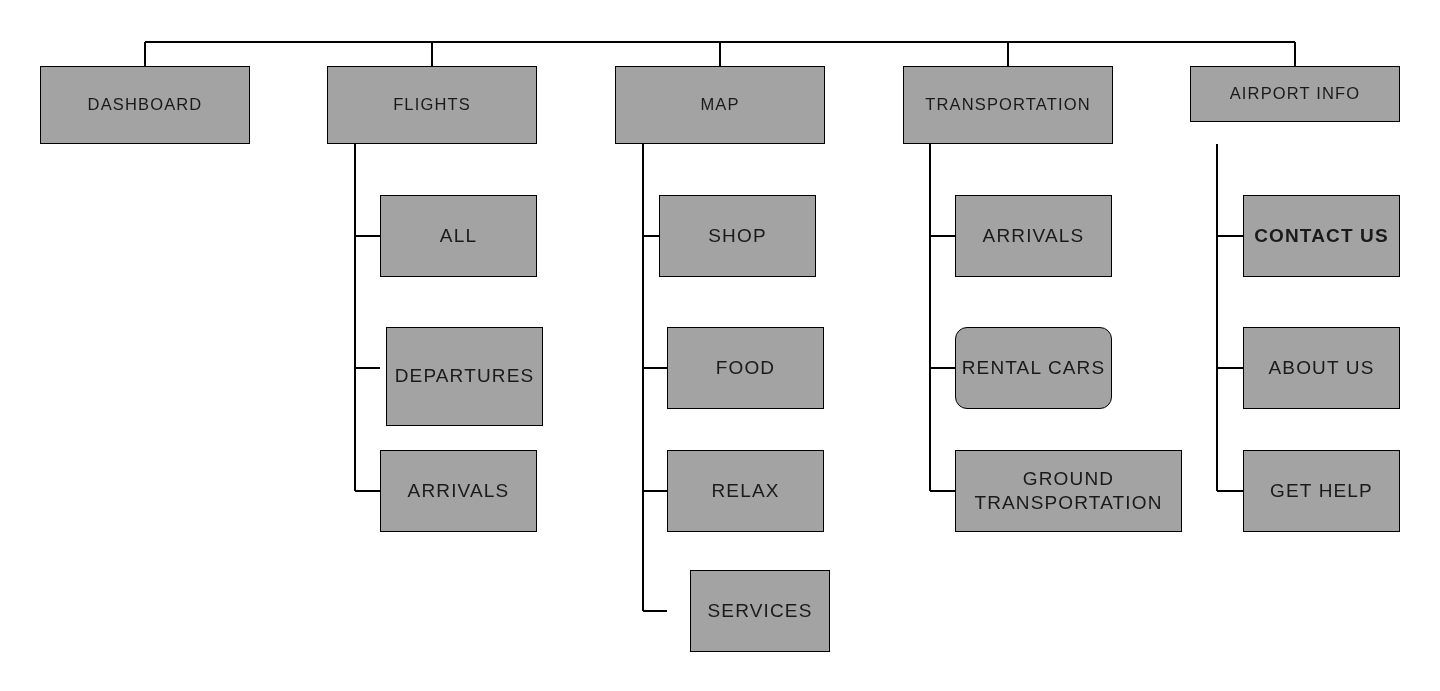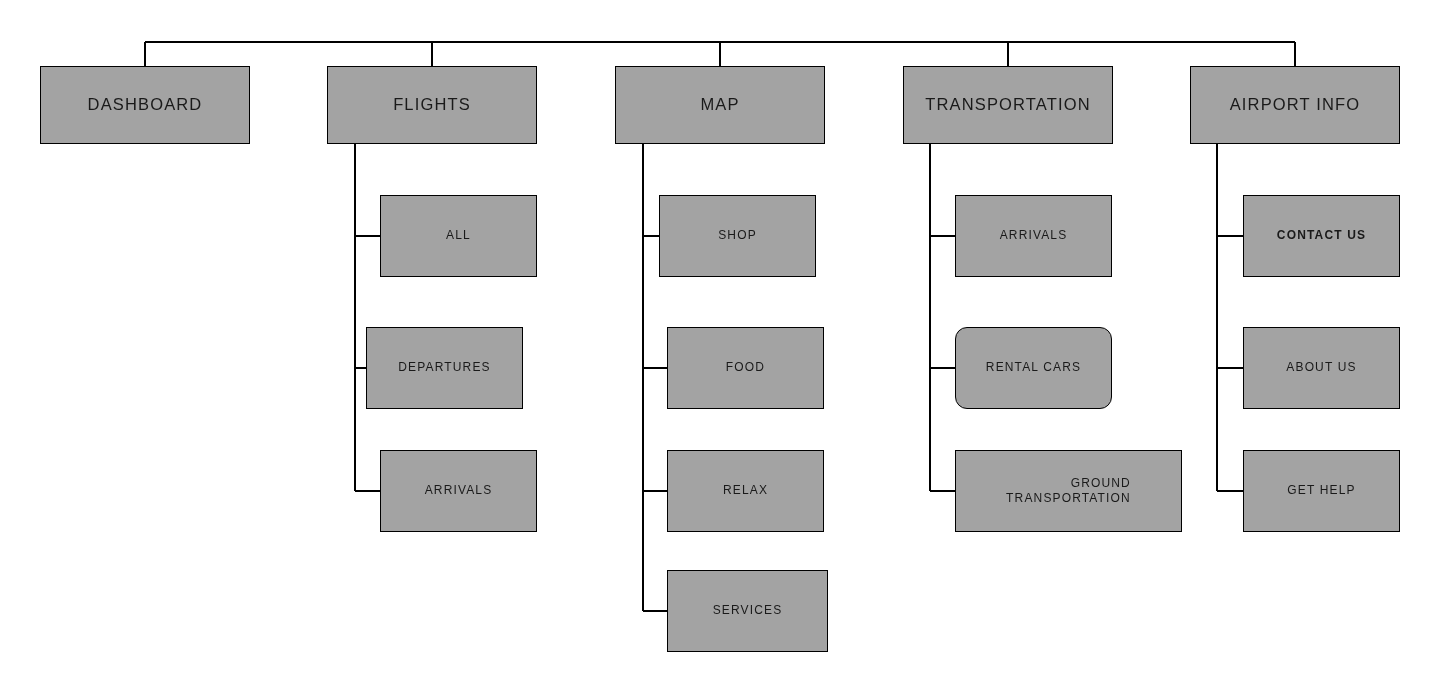--- a/index.html
+++ b/index.html
@@ -39,22 +39,21 @@
     letter-spacing: 1.15px;
     line-height: 1.28;
     font-weight: 400;
     white-space: pre-line;
     padding: 2px 4px;
   }
   .node-box.level-1 {
     font-size: 16.5px;
   }
   .node-box.level-2 {
-    font-size: 12px;
-    text-align: right;
+    font-size: 19px;
   }
 </style>
 </head>
 <body>
 
 <div id="sitemap-canvas">
   <svg id="sitemap-svg" viewBox="0 0 1440 691" xmlns="http://www.w3.org/2000/svg" aria-hidden="true">
     <g id="connector-group" stroke="#000000" stroke-width="1.6" fill="none" shape-rendering="crispEdges">
         <line x1="145" y1="42" x2="1295" y2="42"></line>
         <line x1="145" y1="42" x2="145" y2="66"></line>
@@ -78,30 +77,30 @@
         <line x1="1217" y1="144" x2="1217" y2="491"></line>
         <line x1="1217" y1="236" x2="1243" y2="236"></line>
         <line x1="1217" y1="368" x2="1243" y2="368"></line>
         <line x1="1217" y1="491" x2="1243" y2="491"></line>
       </g>
   </svg>
   <div id="node-layer">
       <div class="node-box level-1" style="left: 40px; top: 66px; width: 210px; height: 78px;"><span>DASHBOARD</span></div>
       <div class="node-box level-1" style="left: 327px; top: 66px; width: 210px; height: 78px;"><span>FLIGHTS</span></div>
       <div class="node-box level-2" style="left: 380px; top: 195px; width: 157px; height: 82px;"><span>ALL</span></div>
-      <div class="node-box level-2" style="left: 366px; top: 327px; width: 157px; height: 82px;"><span>DEPARTURES</span></div>
+      <div class="node-box level-2" style="left: 386px; top: 327px; width: 157px; height: 99px;"><span>DEPARTURES</span></div>
       <div class="node-box level-2" style="left: 380px; top: 450px; width: 157px; height: 82px;"><span>ARRIVALS</span></div>
       <div class="node-box level-1" style="left: 615px; top: 66px; width: 210px; height: 78px;"><span>MAP</span></div>
       <div class="node-box level-2" style="left: 659px; top: 195px; width: 157px; height: 82px;"><span>SHOP</span></div>
       <div class="node-box level-2" style="left: 667px; top: 327px; width: 157px; height: 82px;"><span>FOOD</span></div>
       <div class="node-box level-2" style="left: 667px; top: 450px; width: 157px; height: 82px;"><span>RELAX</span></div>
-      <div class="node-box level-2" style="left: 667px; top: 570px; width: 161px; height: 82px;"><span>SERVICES</span></div>
+      <div class="node-box level-2" style="left: 690px; top: 570px; width: 140px; height: 82px;"><span>SERVICES</span></div>
       <div class="node-box level-1" style="left: 903px; top: 66px; width: 210px; height: 78px;"><span>TRANSPORTATION</span></div>
       <div class="node-box level-2" style="left: 955px; top: 195px; width: 157px; height: 82px;"><span>ARRIVALS</span></div>
       <div class="node-box level-2" style="left: 955px; top: 327px; width: 157px; height: 82px; border-radius: 12px;"><span>RENTAL CARS</span></div>
       <div class="node-box level-2" style="left: 955px; top: 450px; width: 227px; height: 82px;"><span>GROUND
 TRANSPORTATION</span></div>
-      <div class="node-box level-1" style="left: 1190px; top: 66px; width: 210px; height: 78px;"><span>AIRPORT INFO</span></div>
+      <div class="node-box level-1" style="left: 1190px; top: 66px; width: 210px; height: 56px;"><span>AIRPORT INFO</span></div>
       <div class="node-box level-2" style="left: 1243px; top: 195px; width: 157px; height: 82px; font-weight: bold;"><span>CONTACT US</span></div>
       <div class="node-box level-2" style="left: 1243px; top: 327px; width: 157px; height: 82px;"><span>ABOUT US</span></div>
       <div class="node-box level-2" style="left: 1243px; top: 450px; width: 157px; height: 82px;"><span>GET HELP</span></div>
     </div>
 </div>
 
 </body></html>

